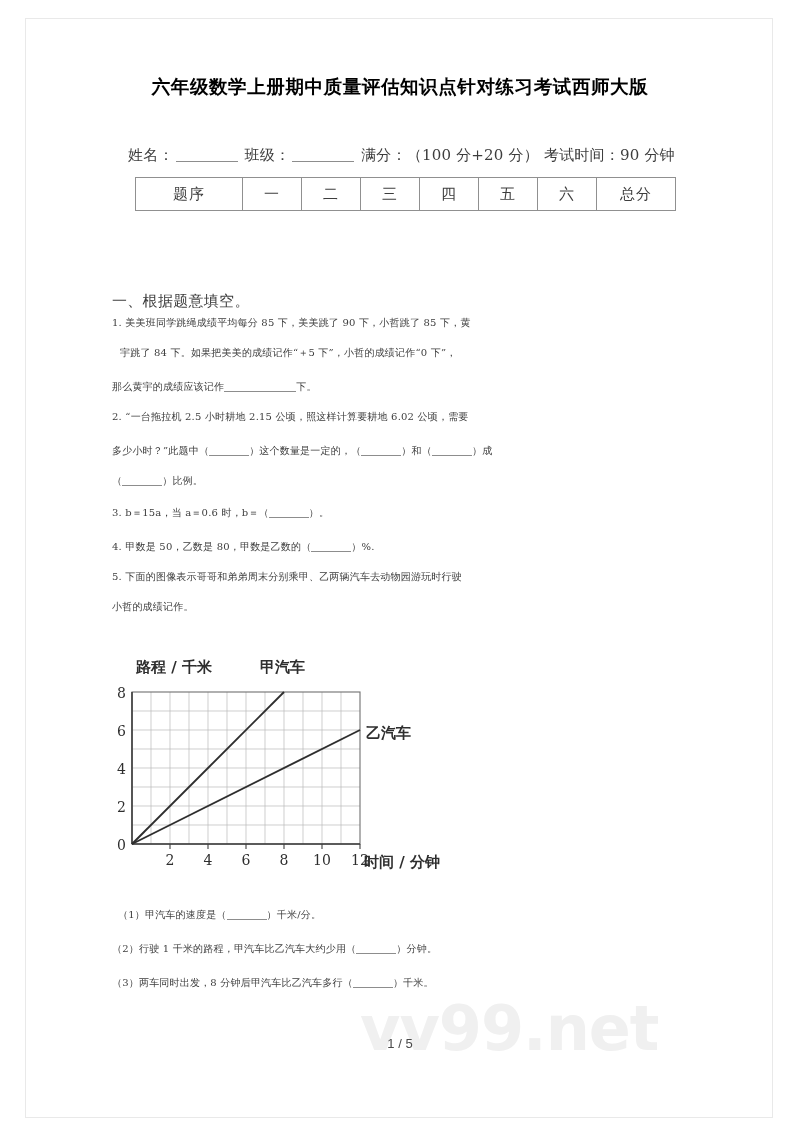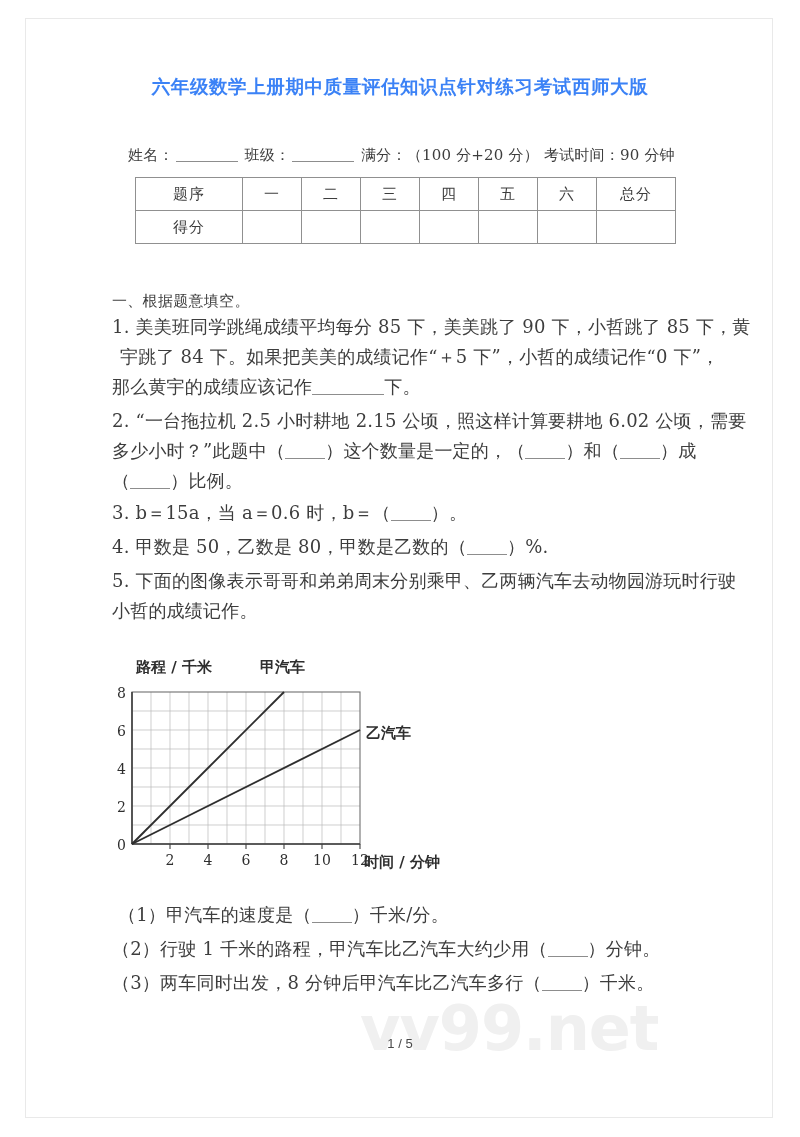--- a/index.html
+++ b/index.html
@@ -53,21 +53,21 @@
 
   .doc-title {
     position: absolute;
     left: 0;
     top: 74px;
     width: 800px;
     text-align: center;
     font-size: 18.5px;
     font-weight: 600;
     letter-spacing: 0.6px;
-    color: #3b82f6;
+    color: #000000;
   }
 
   .info-line {
     position: absolute;
     left: 128px;
     top: 146px;
     width: 560px;
     font-size: 15px;
     letter-spacing: 0.2px;
     color: #3d3d3d;
@@ -108,21 +108,21 @@
     position: absolute;
     left: 112px;
     font-size: 15px;
     letter-spacing: 0.3px;
     color: #3d3d3d;
   }
   .q-line {
     position: absolute;
     left: 112px;
     width: 576px;
-    font-size: 18px;
+    font-size: 10px;
     line-height: 1.05;
     letter-spacing: 0.2px;
     color: #3d3d3d;
     white-space: nowrap;
   }
 
   .blank-inline {
     display: inline-block;
     border-bottom: 1px solid #8d8d8d;
     width: 40px;
@@ -176,30 +176,20 @@
         <tr>
       <td class="lead">题序</td>
       <td class="num">一</td>
       <td class="num">二</td>
       <td class="num">三</td>
       <td class="num">四</td>
       <td class="num">五</td>
       <td class="num">六</td>
       <td class="total">总分</td>
     </tr>
-    <tr>
-      <td class="lead">得分</td>
-      <td class="num"></td>
-      <td class="num"></td>
-      <td class="num"></td>
-      <td class="num"></td>
-      <td class="num"></td>
-      <td class="num"></td>
-      <td class="total"></td>
-    </tr>
   </tbody>
     </table>
 
   <div class="section-head" style="top:292px;">一、根据题意填空。</div>
 
   <div class="q-line" style="top:318px;">
     <span>1.</span>
     <span>美美班同学跳绳成绩平均每分 85 下，美美跳了 90 下，小哲跳了 85 下，黄</span>
   </div>
   <div class="q-line" style="top:348px;margin-left:8px;">宇跳了 84 下。如果把美美的成绩记作“＋5 下”，小哲的成绩记作“0 下”，</div>

